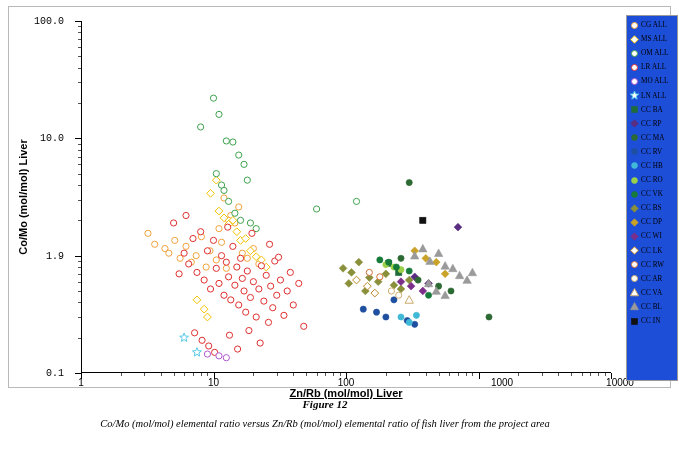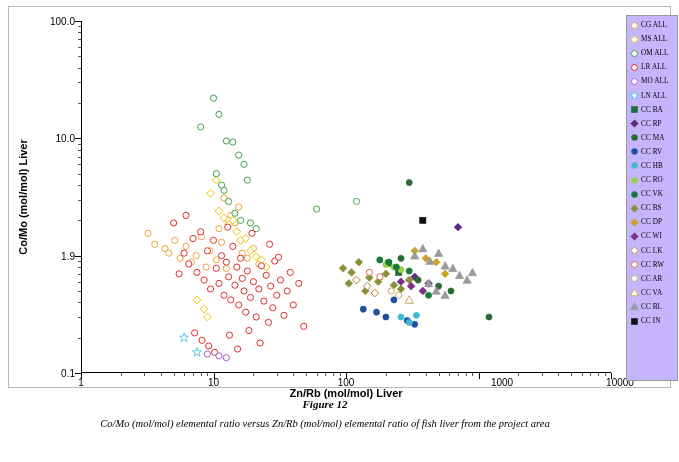--- a/index.html
+++ b/index.html
@@ -43,24 +43,24 @@
     top: 0;
     width: 100%;
     height: 100%;
     border-left: 1px solid #000;
     border-bottom: 1px solid #000;
     box-sizing: border-box;
   }
   .tick-label-y {
     position: absolute;
     right: 100%;
-    margin-right: 6px;
+    margin-right: 17px;
     transform: translateY(-50%);
     font-size: 10px;
-    font-family: Liberation Sans, sans-serif;
+    font-family: Liberation Mono, monospace;
     white-space: nowrap;
   }
   .tick-label-x {
     position: absolute;
     top: 100%;
     margin-top: 4px;
     transform: translateX(-50%);
     font-size: 10px;
     font-family: "Liberation Sans", sans-serif;
     white-space: nowrap;
@@ -106,32 +106,33 @@
   }
   #xlabel {
     position: absolute;
     left: 72px;
     width: 530px;
     top: 380px;
     text-align: center;
     font-size: 11px;
     font-weight: bold;
     font-family: "Liberation Sans", sans-serif;
+    text-decoration: underline;
   }
   
   #legend {
     position: absolute;
     left: 617px;
     top: 8px;
     width: 52px;
     height: 366px;
     border: 1px solid #9a9a9a;
     box-sizing: border-box;
     padding: 2px 1px 2px 2px;
-    background: #c4b5fd;
+    background: #1d4ed8;
     text-align: center;
   }
   .legend-item {
     display: flex;
     align-items: center;
     height: 14.1px;
     font-size: 7.2px;
     font-family: "Liberation Serif", serif;
     white-space: nowrap;
   }

